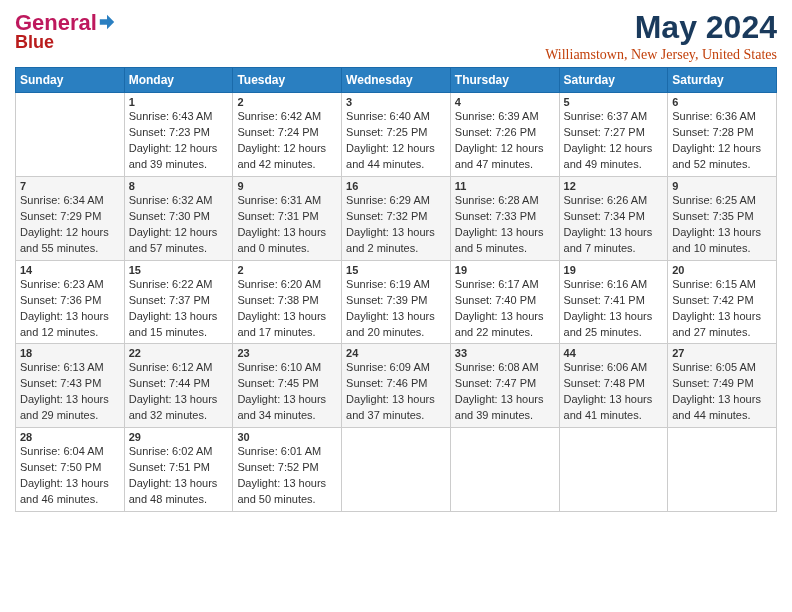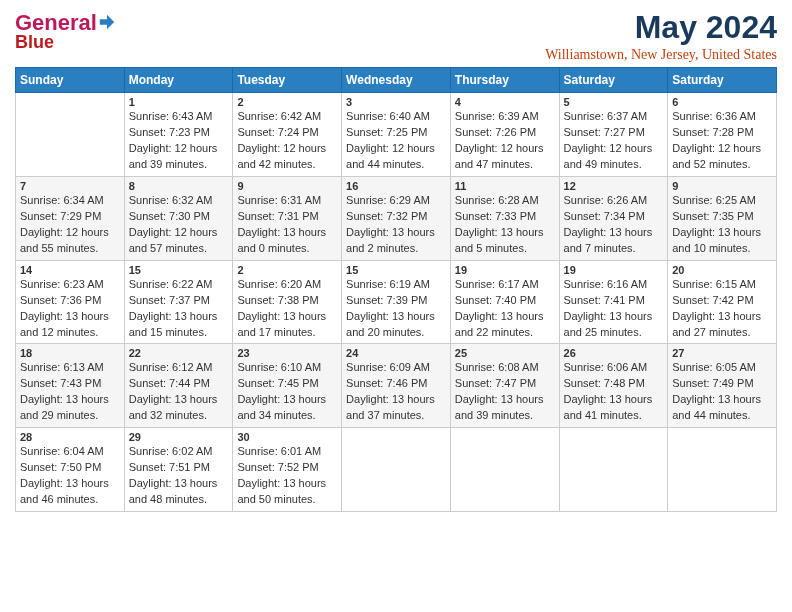--- a/index.html
+++ b/index.html
@@ -214,25 +214,25 @@
           </td>
           <td>
             <span class="day-number">23</span>
             <div class="day-info">Sunrise: 6:10 AM<br>Sunset: 7:45 PM<br>Daylight: 13 hours and 34 minutes.</div>
           </td>
           <td>
             <span class="day-number">24</span>
             <div class="day-info">Sunrise: 6:09 AM<br>Sunset: 7:46 PM<br>Daylight: 13 hours and 37 minutes.</div>
           </td>
           <td>
-            <span class="day-number">25</span>
+            <span class="day-number">33</span>
             <div class="day-info">Sunrise: 6:08 AM<br>Sunset: 7:47 PM<br>Daylight: 13 hours and 39 minutes.</div>
           </td>
           <td>
-            <span class="day-number">26</span>
+            <span class="day-number">44</span>
             <div class="day-info">Sunrise: 6:06 AM<br>Sunset: 7:48 PM<br>Daylight: 13 hours and 41 minutes.</div>
           </td>
           <td>
             <span class="day-number">27</span>
             <div class="day-info">Sunrise: 6:05 AM<br>Sunset: 7:49 PM<br>Daylight: 13 hours and 44 minutes.</div>
           </td>
         </tr>
         <tr>
           <td>
             <span class="day-number">28</span>

